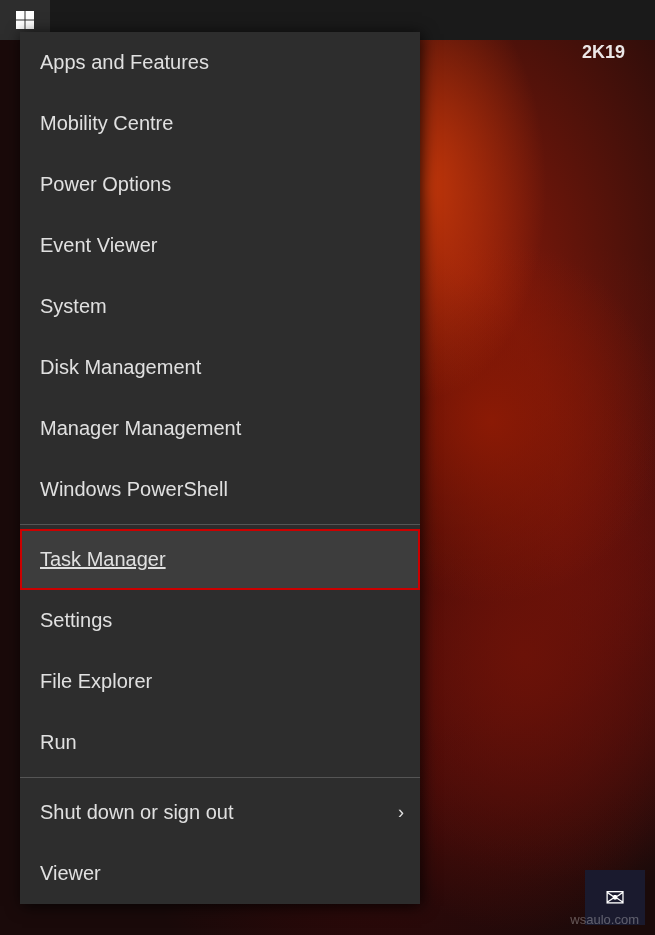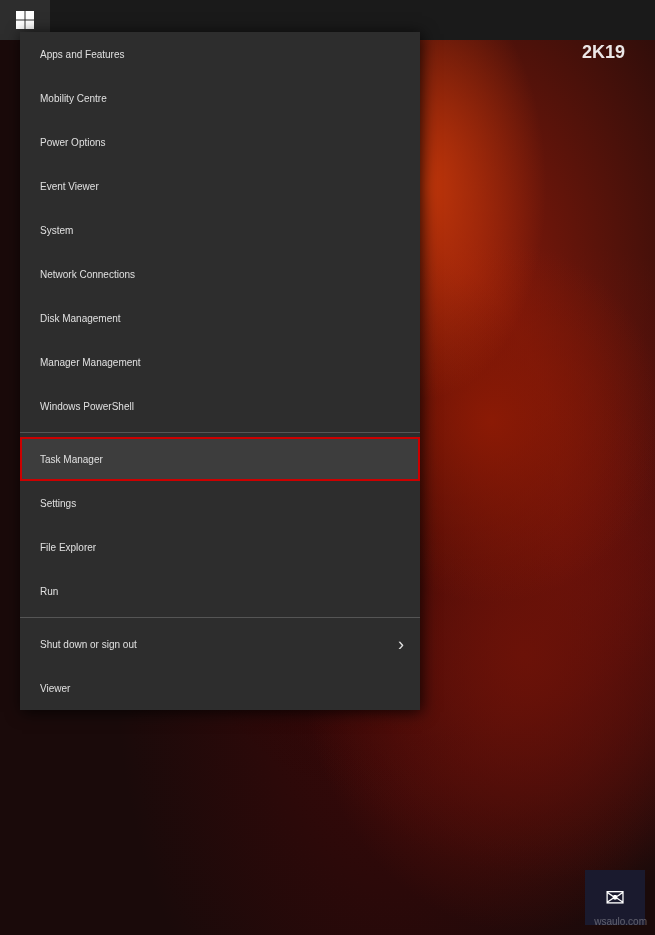--- a/index.html
+++ b/index.html
@@ -64,56 +64,57 @@
       left: 20px;
       width: 400px;
       background: #2d2d2d;
       z-index: 100;
       box-shadow: 2px 2px 15px rgba(0,0,0,0.8);
     }
 
     .menu-item {
       display: flex;
       align-items: center;
-      padding: 11px 20px;
+      padding: 19px 20px;
       color: #e0e0e0;
-      font-size: 10px;
+      font-size: 20px;
       cursor: pointer;
       position: relative;
       min-height: 44px;
       text-align: center;
     }
 
     .menu-item.highlighted {
       background: #3d3d3d;
       outline: 2px solid #cc0000;
       outline-offset: -2px;
+      text-decoration: underline;
     }
 
     .menu-item.has-arrow::after {
       content: '›';
       position: absolute;
       right: 16px;
       font-size: 18px;
       color: #e0e0e0;
     }
 
     .menu-separator {
       height: 1px;
       background: #555;
       margin: 4px 0;
     }
 
     
     #watermark {
       position: absolute;
       bottom: 8px;
-      right: 8px;
+      right: 16px;
       color: rgba(255,255,255,0.3);
-      font-size: 10px;
+      font-size: 13px;
       z-index: 50;
     }
 
     
     #corner-label {
       position: absolute;
       top: 42px;
       right: 30px;
       color: #fff;
       font-size: 18px;
@@ -159,21 +160,20 @@
 
 <div id="corner-label">2K19</div>
 
 <div id="context-menu">
 
 <div class="menu-item">Apps and Features</div>
     <div class="menu-item">Mobility Centre</div>
     <div class="menu-item">Power Options</div>
     <div class="menu-item">Event Viewer</div>
     <div class="menu-item">System</div>
-    <div class="menu-item">Network Connections</div>
     <div class="menu-item">Disk Management</div>
     <div class="menu-item">Manager Management</div>
     <div class="menu-item">Windows PowerShell</div>
     <div class="menu-separator"></div>
     <div class="menu-item highlighted">Task Manager</div>
     <div class="menu-item">Settings</div>
     <div class="menu-item">File Explorer</div>
     <div class="menu-item">Run</div>
     <div class="menu-separator"></div>
     <div class="menu-item has-arrow">Shut down or sign out</div>

